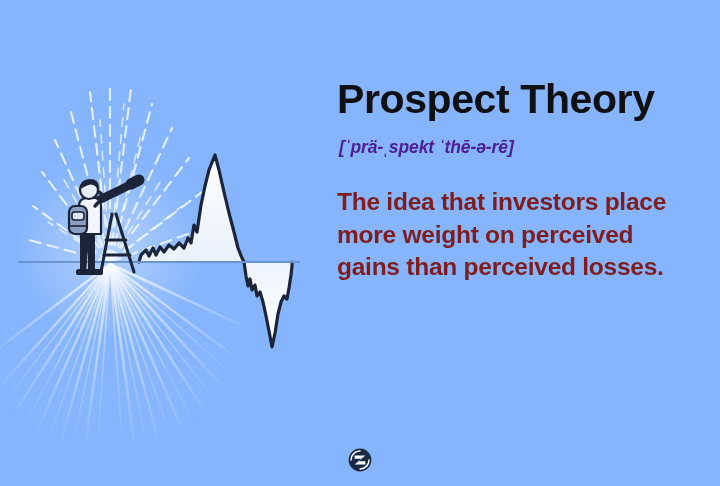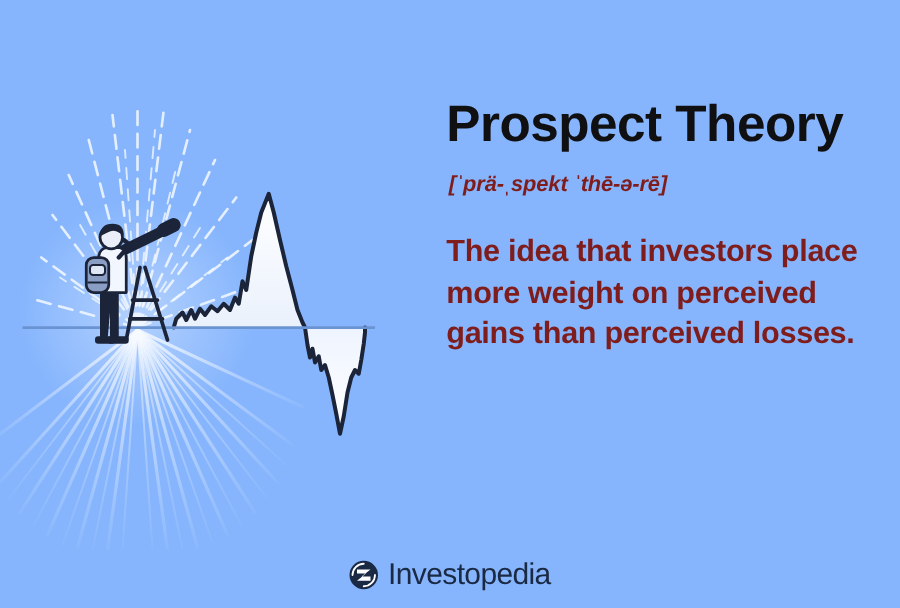--- a/index.html
+++ b/index.html
@@ -31,40 +31,40 @@
   }
   #illustration svg {
     display: block;
     width: 340px;
     height: 440px;
   }
 
   
   #text-col {
     position: absolute;
-    left: 357px;
+    left: 337px;
     top: 78px;
     width: 360px;
   }
   #title {
     font-family: "Liberation Sans", sans-serif;
     font-size: 41px;
     font-weight: 700;
     line-height: 1.05;
     color: #101012;
     letter-spacing: -0.4px;
     margin: 0;
     white-space: nowrap;
   }
   #pronunciation {
     font-family: "Liberation Sans", sans-serif;
     font-size: 17.5px;
     font-style: italic;
     font-weight: 600;
-    color: #7f1d1d;
+    color: #4c1d95;
     margin: 16px 0 0 2px;
     letter-spacing: -0.1px;
     white-space: nowrap;
   }
   #definition {
     font-family: "Liberation Sans", sans-serif;
     font-size: 24.5px;
     font-weight: 600;
     line-height: 1.33;
     color: #7f1d1d;
@@ -254,16 +254,15 @@
     <p id="definition">The idea that investors place more weight on perceived gains than perceived losses.</p>
   </div>
 
   <div id="logo">
     <svg id="logo-mark" viewBox="0 0 40 40">
       <circle cx="20" cy="20" r="19" fill="#1b2a44"></circle>
       <path d="M11 12.5 L29 12.5 L17 22 L29 22 L29 27.5 L11 27.5 L23 18 L11 18 Z" fill="#ffffff"></path>
       <path d="M20 5 C11.7 5 5 11.7 5 20" fill="none" stroke="#ffffff" stroke-width="2.4" stroke-linecap="round"></path>
       <path d="M20 35 C28.3 35 35 28.3 35 20" fill="none" stroke="#ffffff" stroke-width="2.4" stroke-linecap="round"></path>
     </svg>
-    <span id="logo-word">Investopedia</span>
   </div>
 
 </div>
 
 </body></html>

